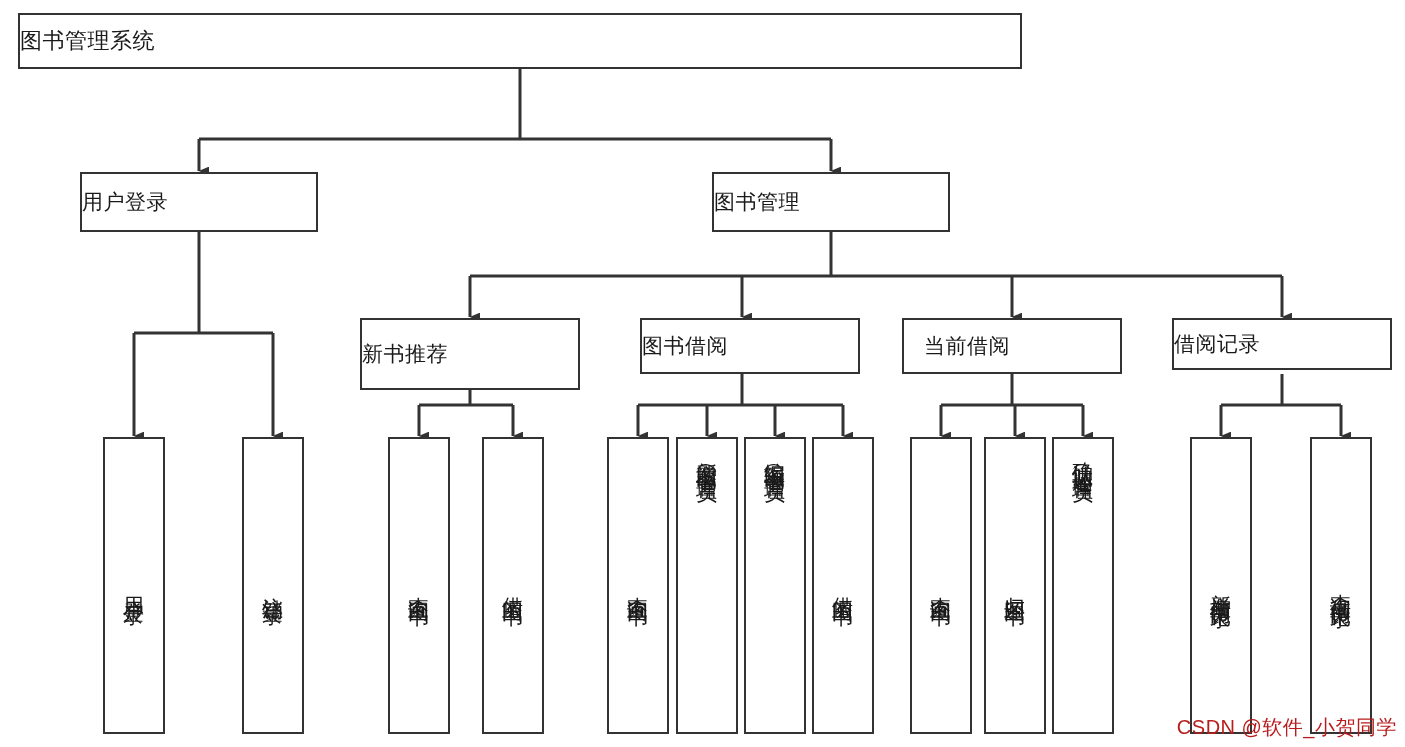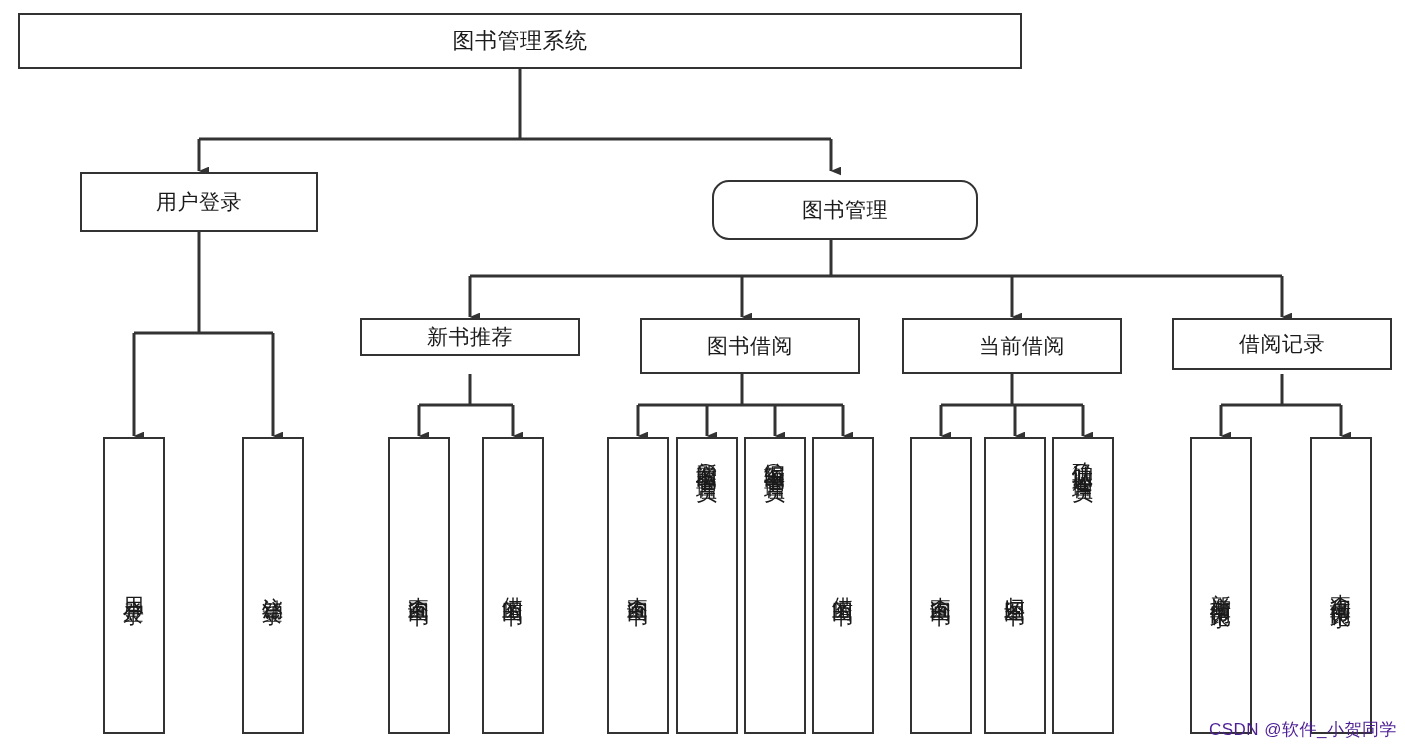--- a/index.html
+++ b/index.html
@@ -26,21 +26,21 @@
     height: 747px;
     pointer-events: none;
   }
   .node {
     position: absolute;
     box-sizing: border-box;
     background: #ffffff;
     border: 2px solid #333333;
     display: flex;
     align-items: center;
-    justify-content: center;
+    justify-content: flex-start;
     color: #1a1a1a;
     z-index: 2;
   }
   .node .lbl {
     display: block;
     text-align: center;
     line-height: 1.18;
     white-space: nowrap;
   }
   .node.horiz .lbl {
@@ -64,22 +64,22 @@
     line-height: 1;
   }
   .node.vert.mid {
     align-items: center;
     padding-top: 0;
   }
   #watermark {
     position: absolute;
     right: 8px;
     bottom: 6px;
-    font-size: 17px;
-    color: #4c1d95;
+    font-size: 20px;
+    color: #b91c1c;
     letter-spacing: 0.5px;
     z-index: 5;
     white-space: nowrap;
   }
 </style>
 </head>
 <body>
 
 <div id="diagram">
 
@@ -126,25 +126,25 @@
       </g>
   </svg>
 
   <div class="node root horiz" style="left: 18px; top: 13px; width: 1004px; height: 56px;">
     <span class="lbl">图书管理系统</span>
   </div>
 
   <div class="node horiz" style="left: 80px; top: 172px; width: 238px; height: 60px;">
     <span class="lbl">用户登录</span>
   </div>
-  <div class="node horiz" style="left: 712px; top: 180px; width: 266px; height: 60px; border-radius: 17px;">
+  <div class="node horiz" style="left: 712px; top: 172px; width: 238px; height: 60px;">
     <span class="lbl">图书管理</span>
   </div>
 
-  <div class="node horiz" style="left: 360px; top: 318px; width: 220px; height: 38px;">
+  <div class="node horiz" style="left: 360px; top: 318px; width: 220px; height: 72px;">
     <span class="lbl">新书推荐</span>
   </div>
   <div class="node horiz" style="left: 640px; top: 318px; width: 220px; height: 56px;">
     <span class="lbl">图书借阅</span>
   </div>
   <div class="node horiz" style="left: 902px; top: 318px; width: 220px; height: 56px; padding-left: 20px;">
     <span class="lbl">当前借阅</span>
   </div>
   <div class="node horiz" style="left: 1172px; top: 318px; width: 220px; height: 52px;">
     <span class="lbl">借阅记录</span>

